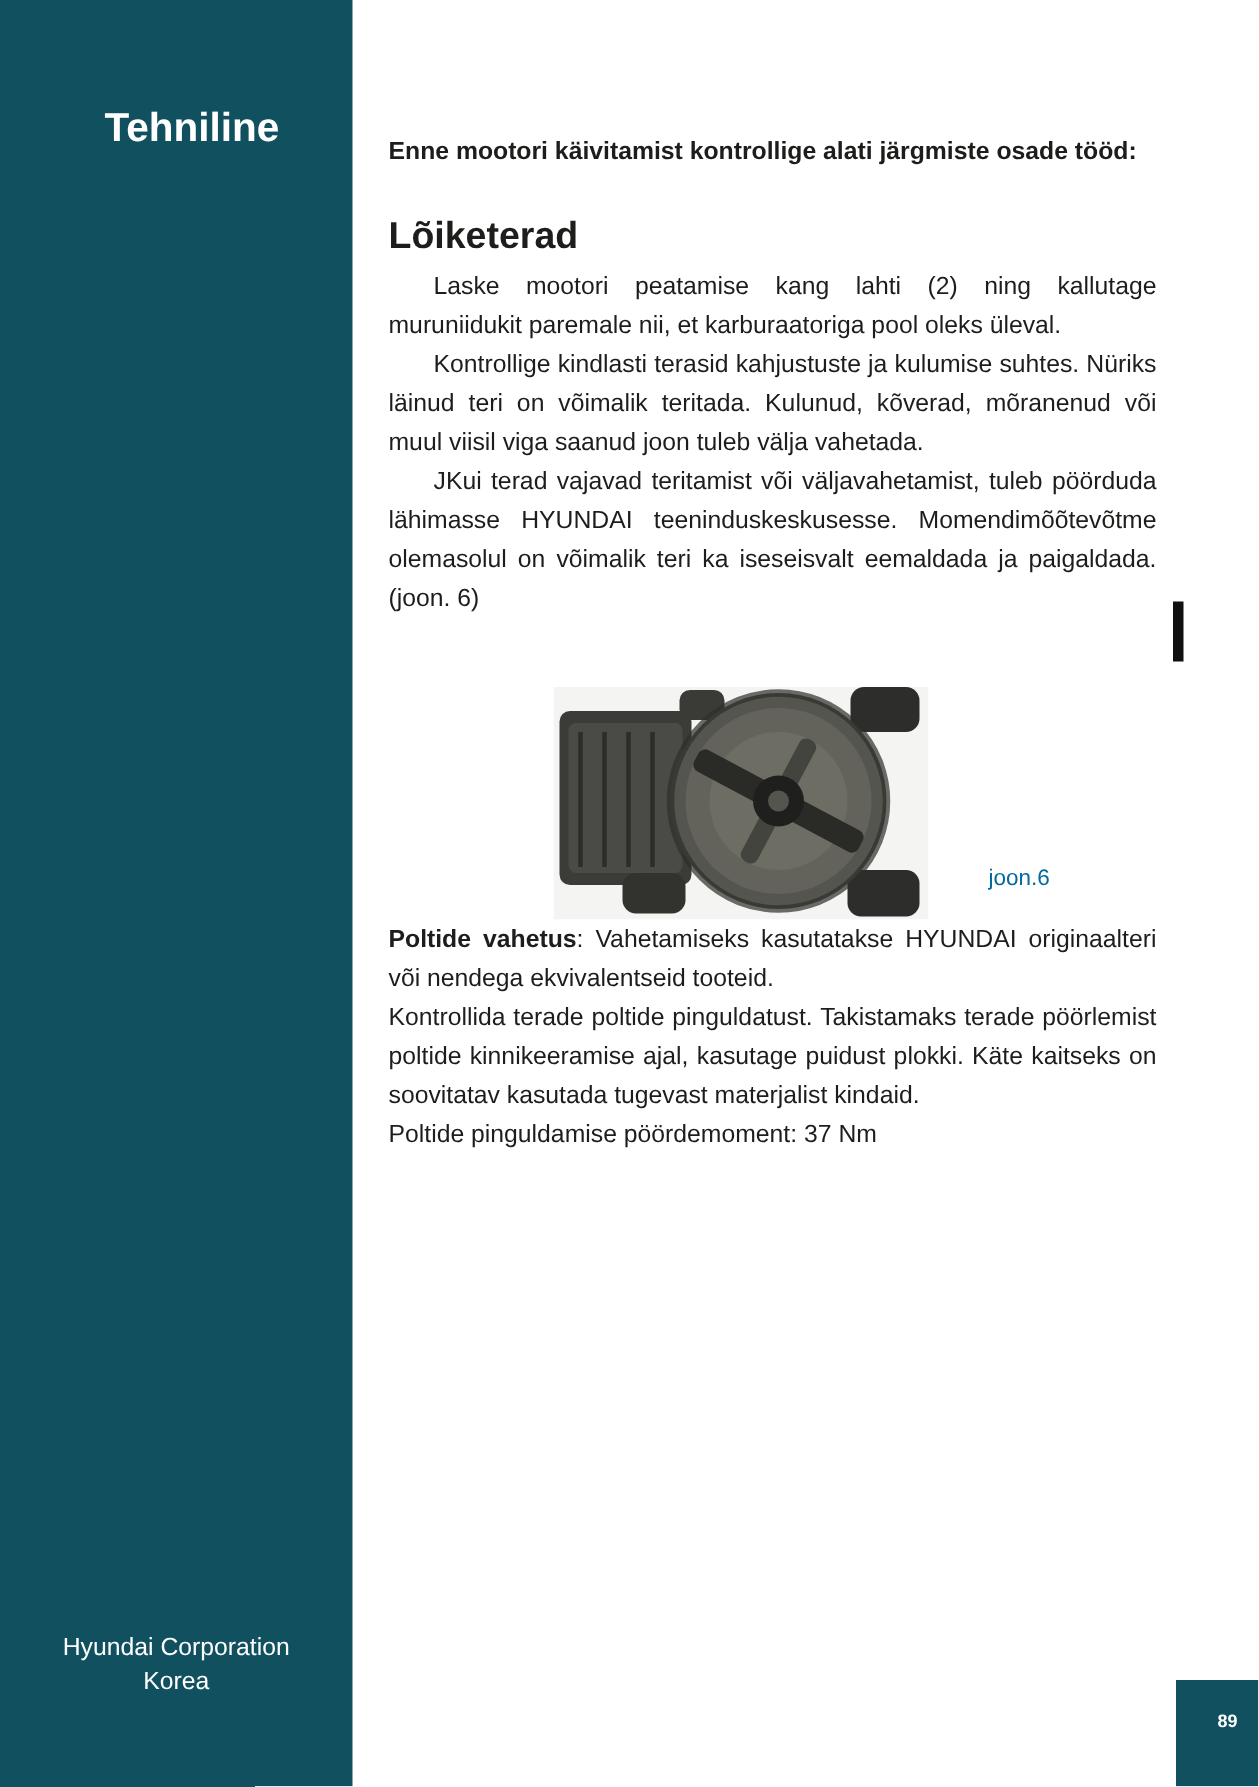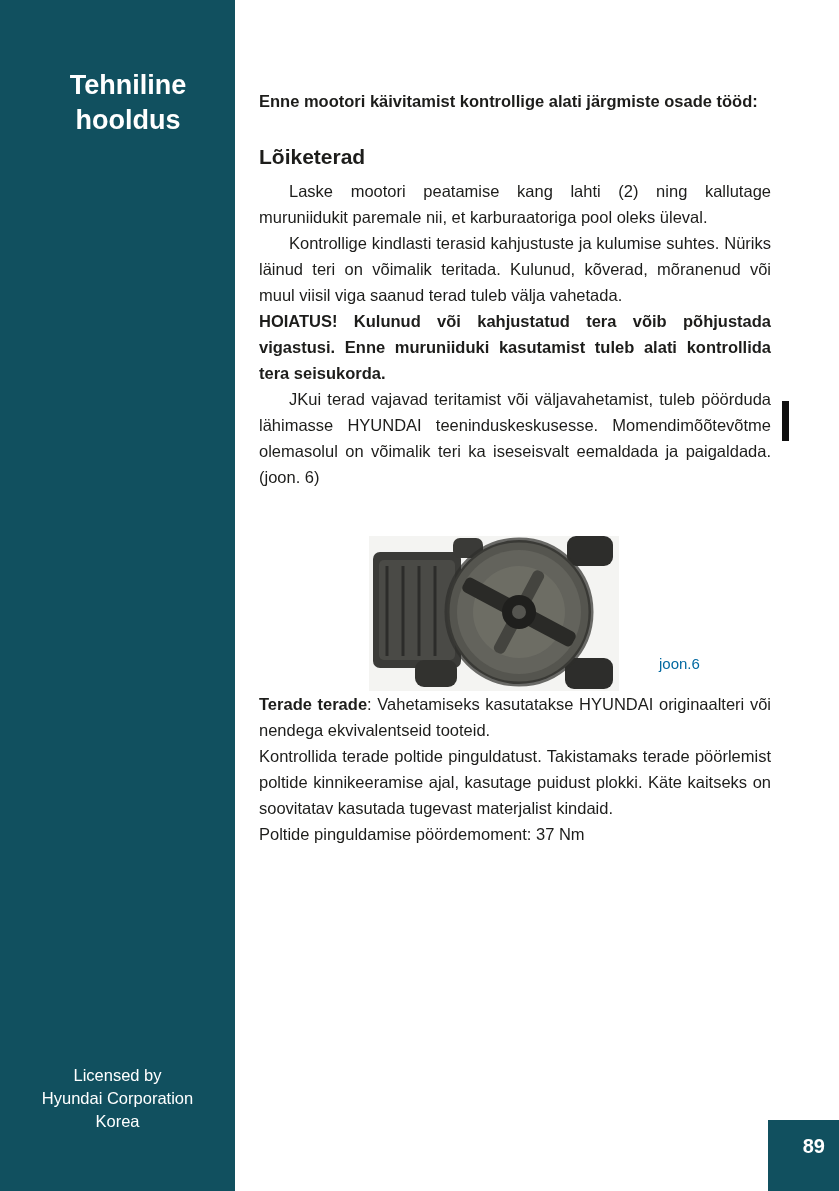--- a/index.html
+++ b/index.html
@@ -39,45 +39,45 @@
     width: 100%;
     text-align: center;
     font-size: 16.5px;
     line-height: 1.4;
   }
 
   
   .pagenum-box {
     position: absolute;
     right: 0; bottom: 0;
-    width: 71px; height: 71px;
+    width: 55px; height: 71px;
     background: #11505f;
     color: #ffffff;
     font-weight: bold;
-    font-size: 20px;
+    font-size: 12px;
     display: flex;
     align-items: center;
     justify-content: flex-end;
     padding-right: 14px;
     padding-bottom: 18px;
   }
 
   
   .main {
     position: absolute;
     left: 259px; top: 88px;
     width: 512px;
     font-size: 16.5px;
     line-height: 26px;
     text-align: justify;
   }
   .main p { margin: 0; }
   .intro { font-weight: bold; }
   .section-title {
-    font-size: 21px;
+    font-size: 25px;
     font-weight: bold;
     margin-top: 30px;
     margin-bottom: 8px;
     text-align: left;
   }
   .indent { text-indent: 30px; }
   .note { font-style: italic; }
   .warning { font-weight: bold; }
   .bold-label { font-weight: bold; }
 
@@ -110,40 +110,37 @@
   }
 </style>
 </head>
 <body>
 
 <div class="page">
 
   <div class="sidebar">
     <div class="sidebar-title">
       <div>Tehniline</div>
-      <div>hooldus</div>
     </div>
     <div class="sidebar-license">
-      <div>Licensed by</div>
       <div>Hyundai Corporation</div>
       <div>Korea</div>
     </div>
   </div>
 
   <div class="main">
     <p class="intro">Enne mootori käivitamist kontrollige alati järgmiste osade tööd:</p>
 
     <div class="section-title">Lõiketerad</div>
 
     <p class="indent">Laske mootori peatamise kang lahti (2) ning kallutage muruniidukit paremale nii, et karburaatoriga pool oleks üleval.</p>
 
 
-    <p class="indent">Kontrollige kindlasti terasid kahjustuste ja kulumise suhtes. Nüriks läinud teri on võimalik teritada. Kulunud, kõverad, mõranenud või muul viisil viga saanud terad tuleb välja vahetada.</p>
+    <p class="indent">Kontrollige kindlasti terasid kahjustuste ja kulumise suhtes. Nüriks läinud teri on võimalik teritada. Kulunud, kõverad, mõranenud või muul viisil viga saanud joon tuleb välja vahetada.</p>
 
-    <p class="warning">HOIATUS! Kulunud või kahjustatud tera võib põhjustada vigastusi. Enne muruniiduki kasutamist tuleb alati kontrollida tera seisukorda.</p>
 
     <p class="indent">JKui terad vajavad teritamist või väljavahetamist, tuleb pöörduda lähimasse HYUNDAI teeninduskeskusesse. Momendimõõtevõtme olemasolul on võimalik teri ka iseseisvalt eemaldada ja paigaldada. (joon. 6)</p>
 
     <div class="figure-wrap">
       <svg viewBox="0 0 250 155" aria-hidden="true">
 
         <rect x="0" y="0" width="250" height="155" fill="#f4f4f2"></rect>
 
         <rect x="4" y="16" width="88" height="116" rx="7" fill="#3b3b38"></rect>
         <rect x="10" y="24" width="76" height="100" rx="5" fill="#4a4a46"></rect>
@@ -170,21 +167,21 @@
 
         <circle cx="150" cy="76" r="17" fill="#1f1f1d"></circle>
         <circle cx="150" cy="76" r="7" fill="#555550"></circle>
 
         <circle cx="150" cy="76" r="72" fill="none" stroke="#2e2e2b" stroke-width="5" opacity="0.7"></circle>
       </svg>
       <span class="figure-caption">joon.6</span>
     </div>
 
 
-    <p><span class="bold-label">Terade terade</span><span>: Vahetamiseks kasutatakse HYUNDAI originaalteri või nendega ekvivalentseid tooteid.</span></p>
+    <p><span class="bold-label">Poltide vahetus</span><span>: Vahetamiseks kasutatakse HYUNDAI originaalteri või nendega ekvivalentseid tooteid.</span></p>
 
     <p>Kontrollida terade poltide pinguldatust. Takistamaks terade pöörlemist poltide kinnikeeramise ajal, kasutage puidust plokki. Käte kaitseks on soovitatav kasutada tugevast materjalist kindaid.</p>
 
     <p>Poltide pinguldamise pöördemoment: 37 Nm</p>
   </div>
 
   <div class="print-mark"></div>
 
   <div class="pagenum-box">
     <span>89</span>

